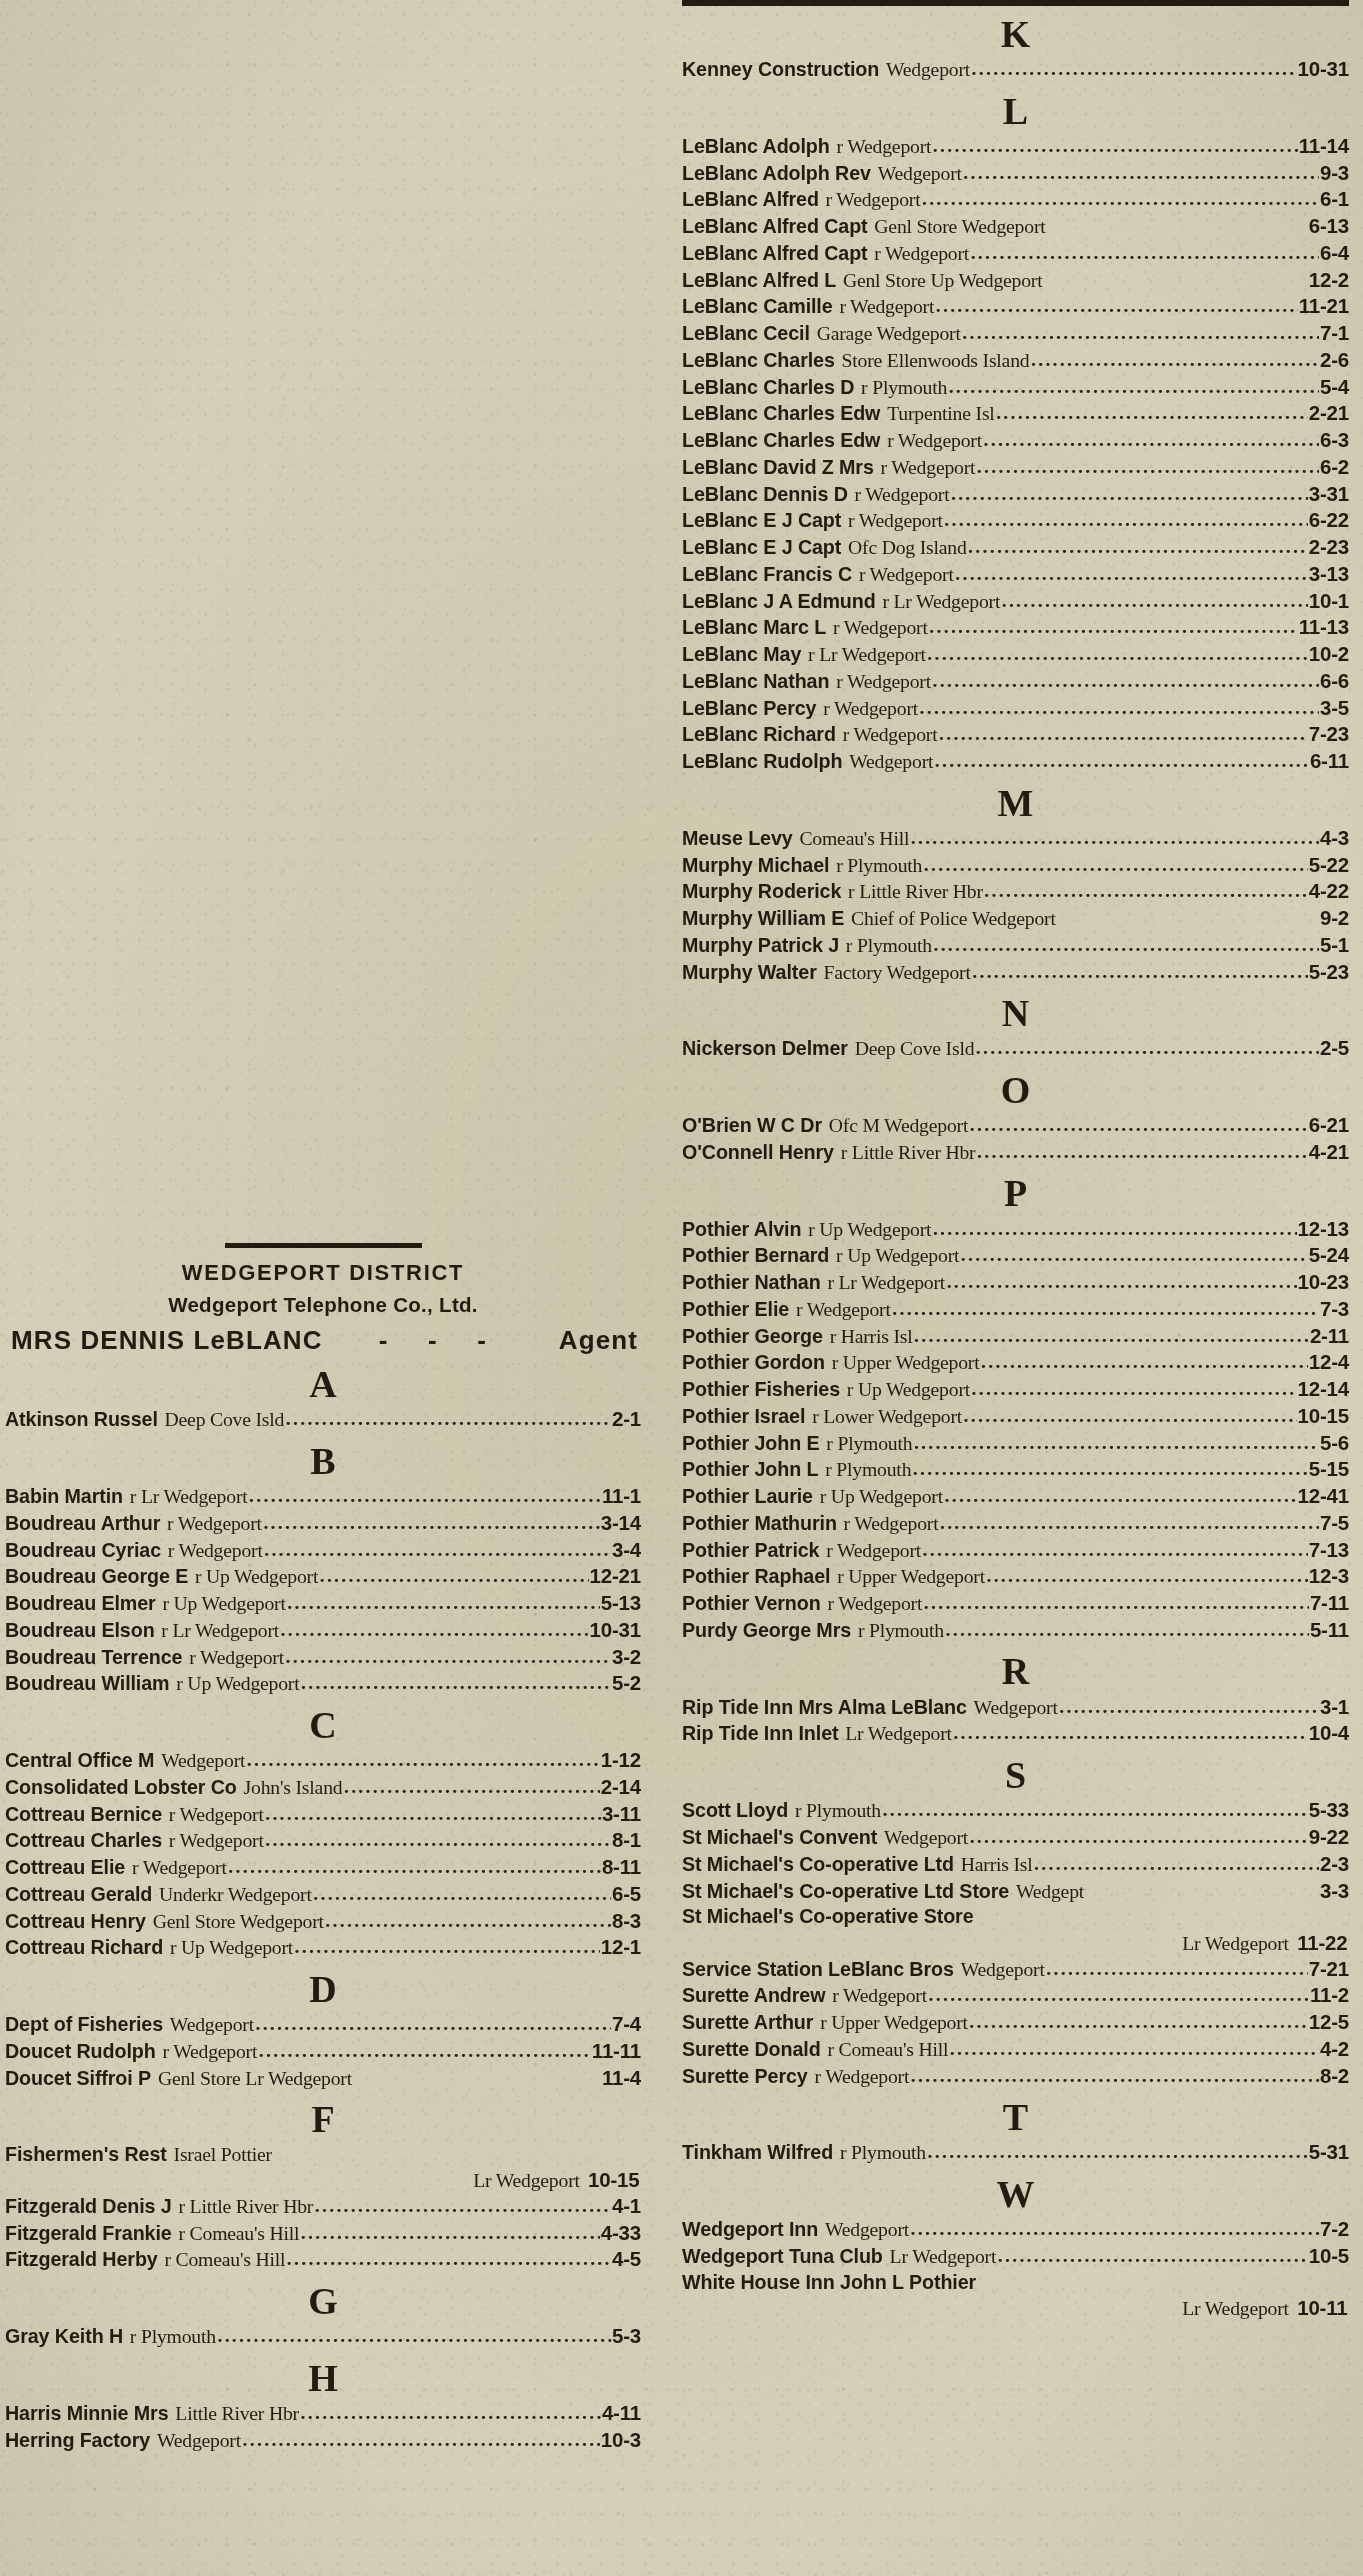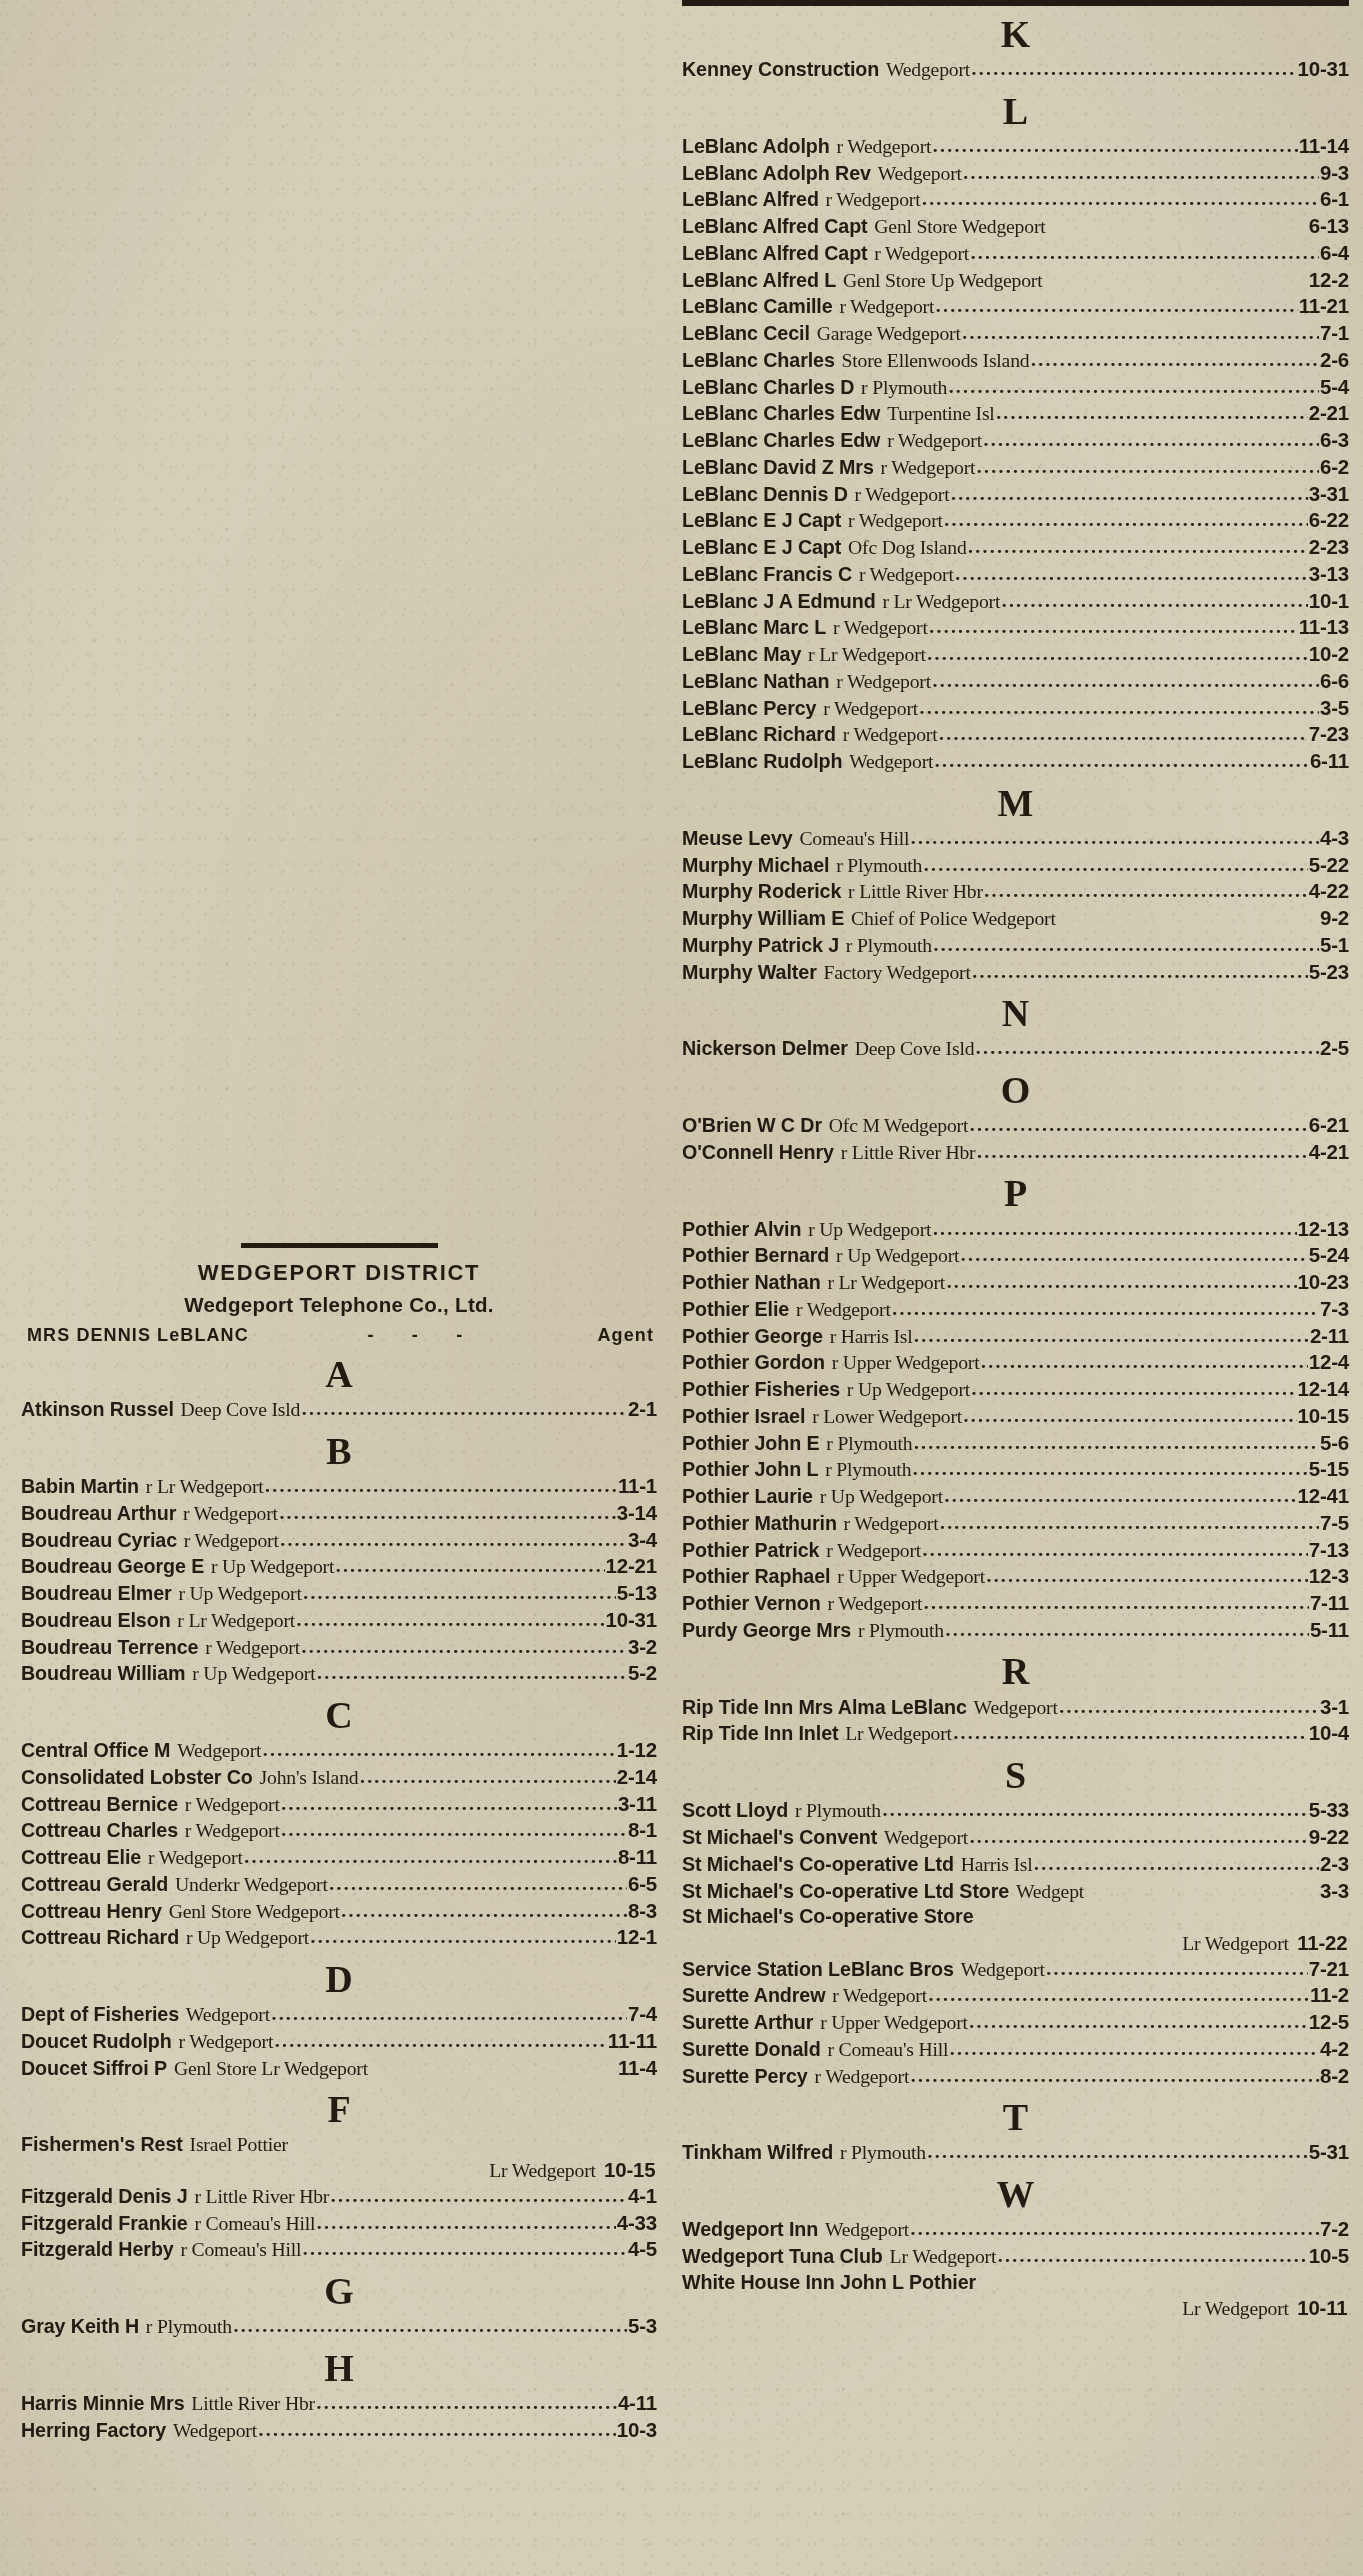--- a/index.html
+++ b/index.html
@@ -22,39 +22,39 @@
       radial-gradient(circle at 52% 88%, rgba(130,110,80,.09) 0 1.5px, transparent 1.5px),
       radial-gradient(circle at 5% 44%, rgba(130,110,80,.08) 0 1.5px, transparent 1.5px),
       radial-gradient(ellipse at 50% 50%, rgba(196,186,160,.30), rgba(170,158,128,.05) 70%, rgba(150,138,110,.18));
     background-size:28px 31px,33px 29.5px,22px 25px,36px 34px,26.5px 28px,31px 33px,100% 100%;
     mix-blend-mode:multiply;
     opacity:.85;
   }
   .page{position:absolute;inset:0;z-index:2;}
 
   .col{position:absolute;top:0;}
-  .col-left{left:21px;width:636px;}
+  .col-left{left:5px;width:636px;}
   .col-right{left:682px;width:667px;}
 
   .spacer{display:block;}
 
   
   .masthead{text-align:center;}
   .rule{
     width:197px;height:5.3px;background:#241c12;margin:0 auto 12px auto;
   }
   .district{
     font-size:22px;font-weight:bold;letter-spacing:1.7px;
     margin:0 0 6.8px 0;
   }
   .coname{
     font-size:20.5px;font-weight:bold;letter-spacing:0.3px;margin:0 0 8.3px 0;
   }
   .agentline{
-    font-size:18px;font-weight:bold;letter-spacing:1.1px;
+    font-size:26px;font-weight:bold;letter-spacing:1.1px;
     display:flex;justify-content:space-between;align-items:baseline;
     padding:0 3px 0 6px;margin:0;gap:38px;
   }
   .agentline .dashes{letter-spacing:16.7px;font-weight:bold;}
 
   
   .toprule{width:100%;height:6px;background:#241c12;margin-bottom:3px;}
 
   .sec{
     text-align:center;

